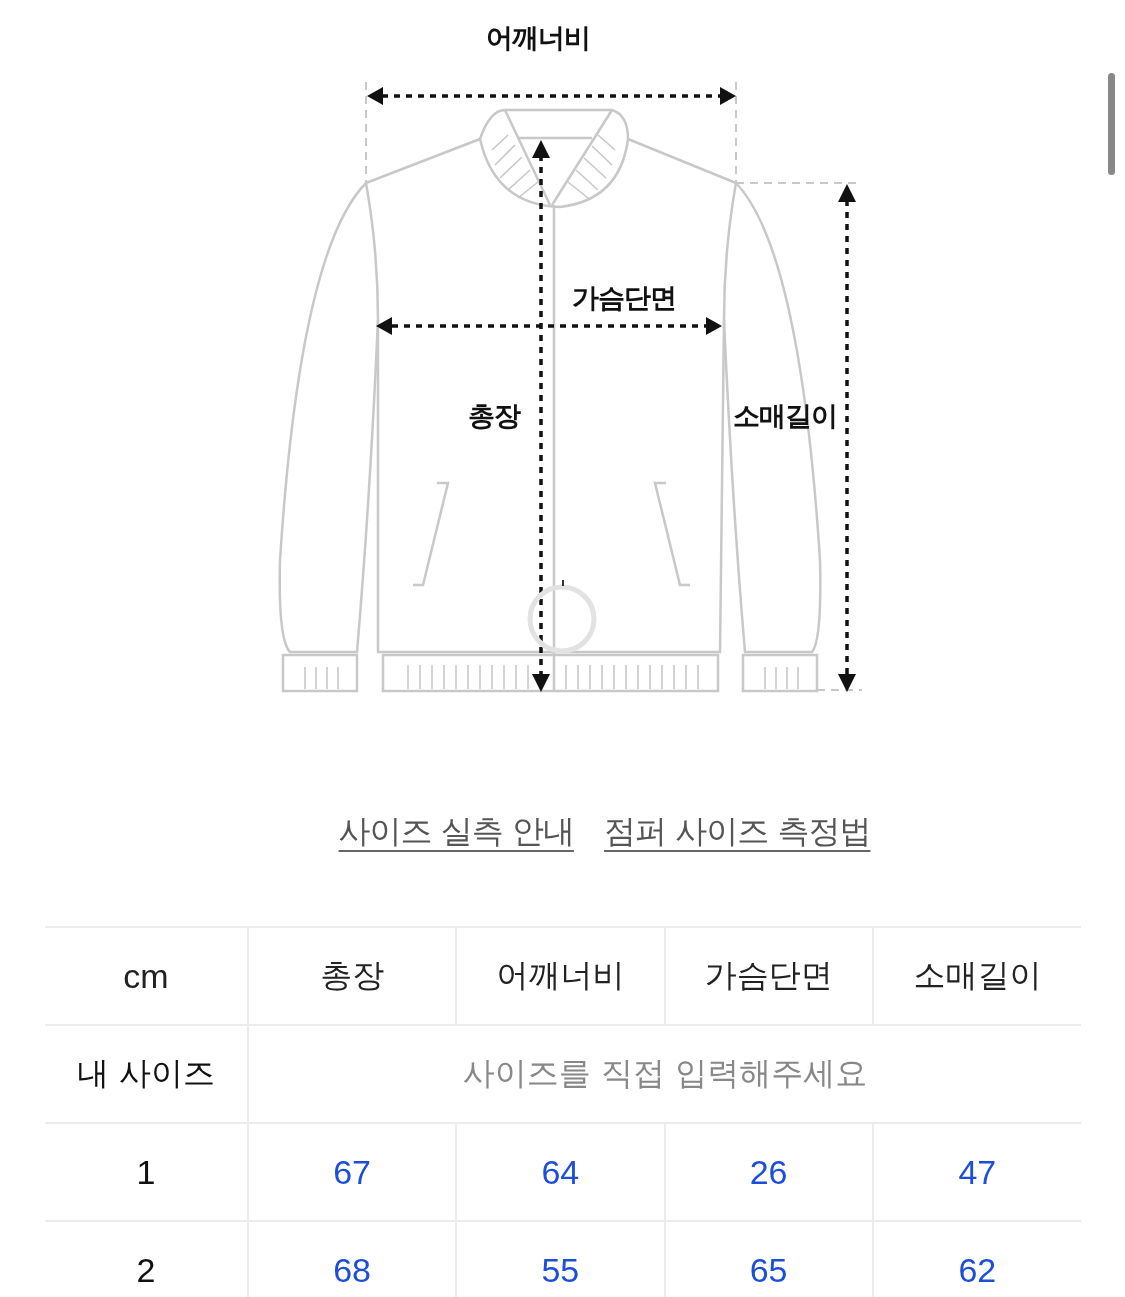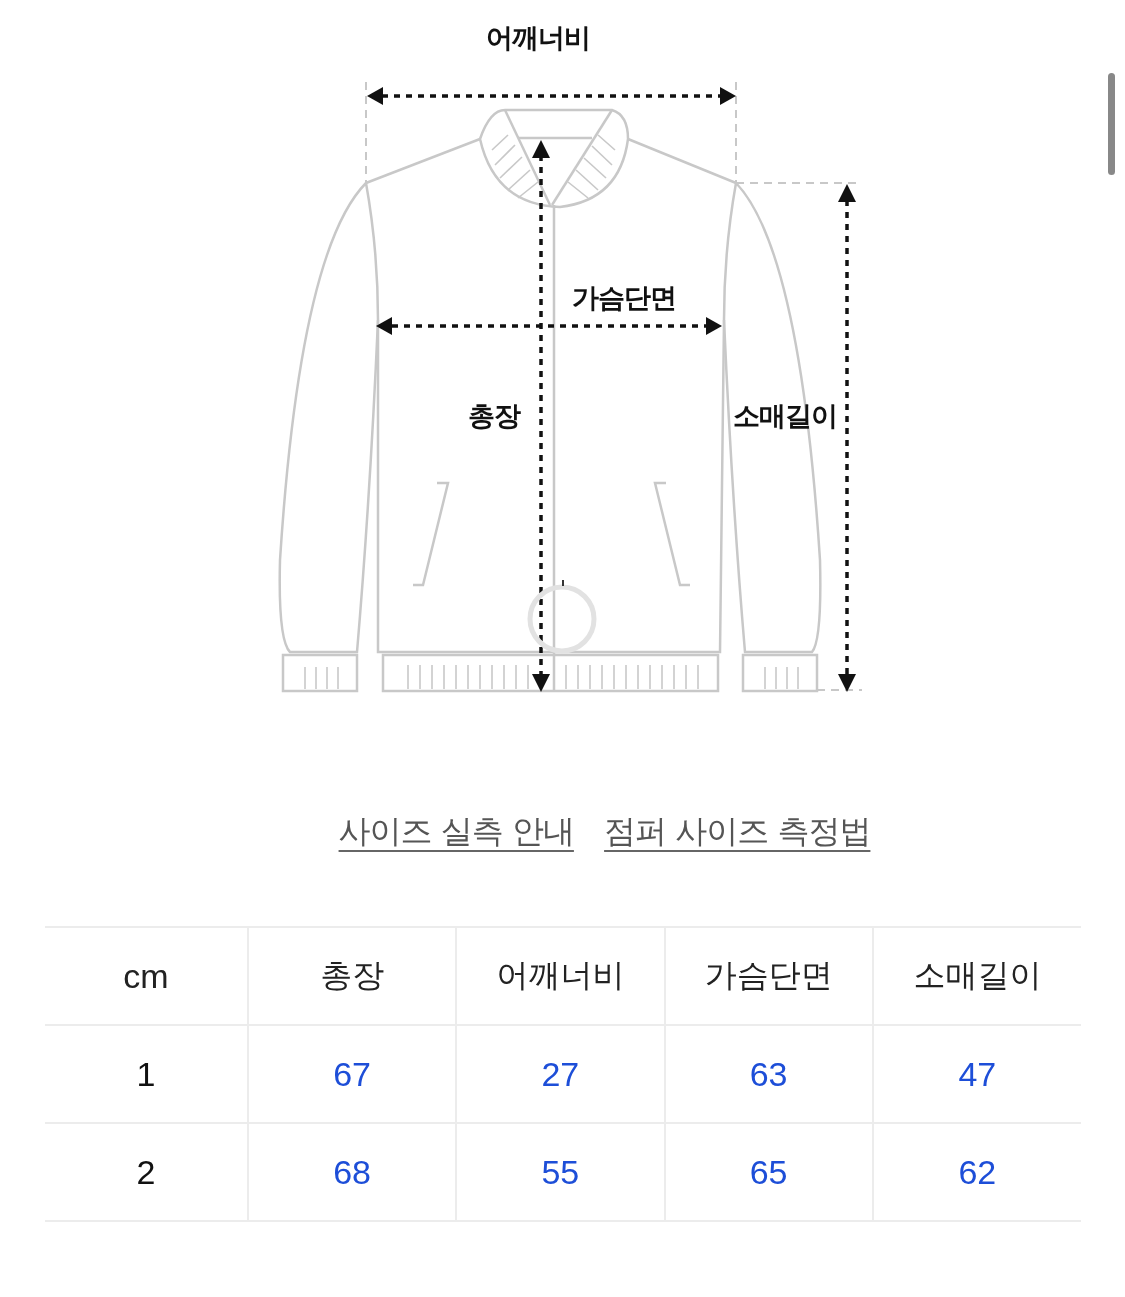--- a/index.html
+++ b/index.html
@@ -147,24 +147,28 @@
 <table class="size">
   <tbody>
       <tr class="hdr">
     <td class="first rowlabel">cm</td>
     <td>총장</td>
     <td>어깨너비</td>
     <td>가슴단면</td>
     <td>소매길이</td>
   </tr>
   <tr>
+    <td class="first">내 사이즈</td>
+    <td colspan="4" class="placeholder">사이즈를 직접 입력해주세요</td>
+  </tr>
+  <tr>
     <td class="first rowlabel">1</td>
     <td class="num">67</td>
-    <td class="num">27</td>
-    <td class="num">63</td>
+    <td class="num">64</td>
+    <td class="num">26</td>
     <td class="num">47</td>
   </tr>
   <tr>
     <td class="first rowlabel">2</td>
     <td class="num">68</td>
     <td class="num">55</td>
     <td class="num">65</td>
     <td class="num">62</td>
   </tr>
 </tbody>

